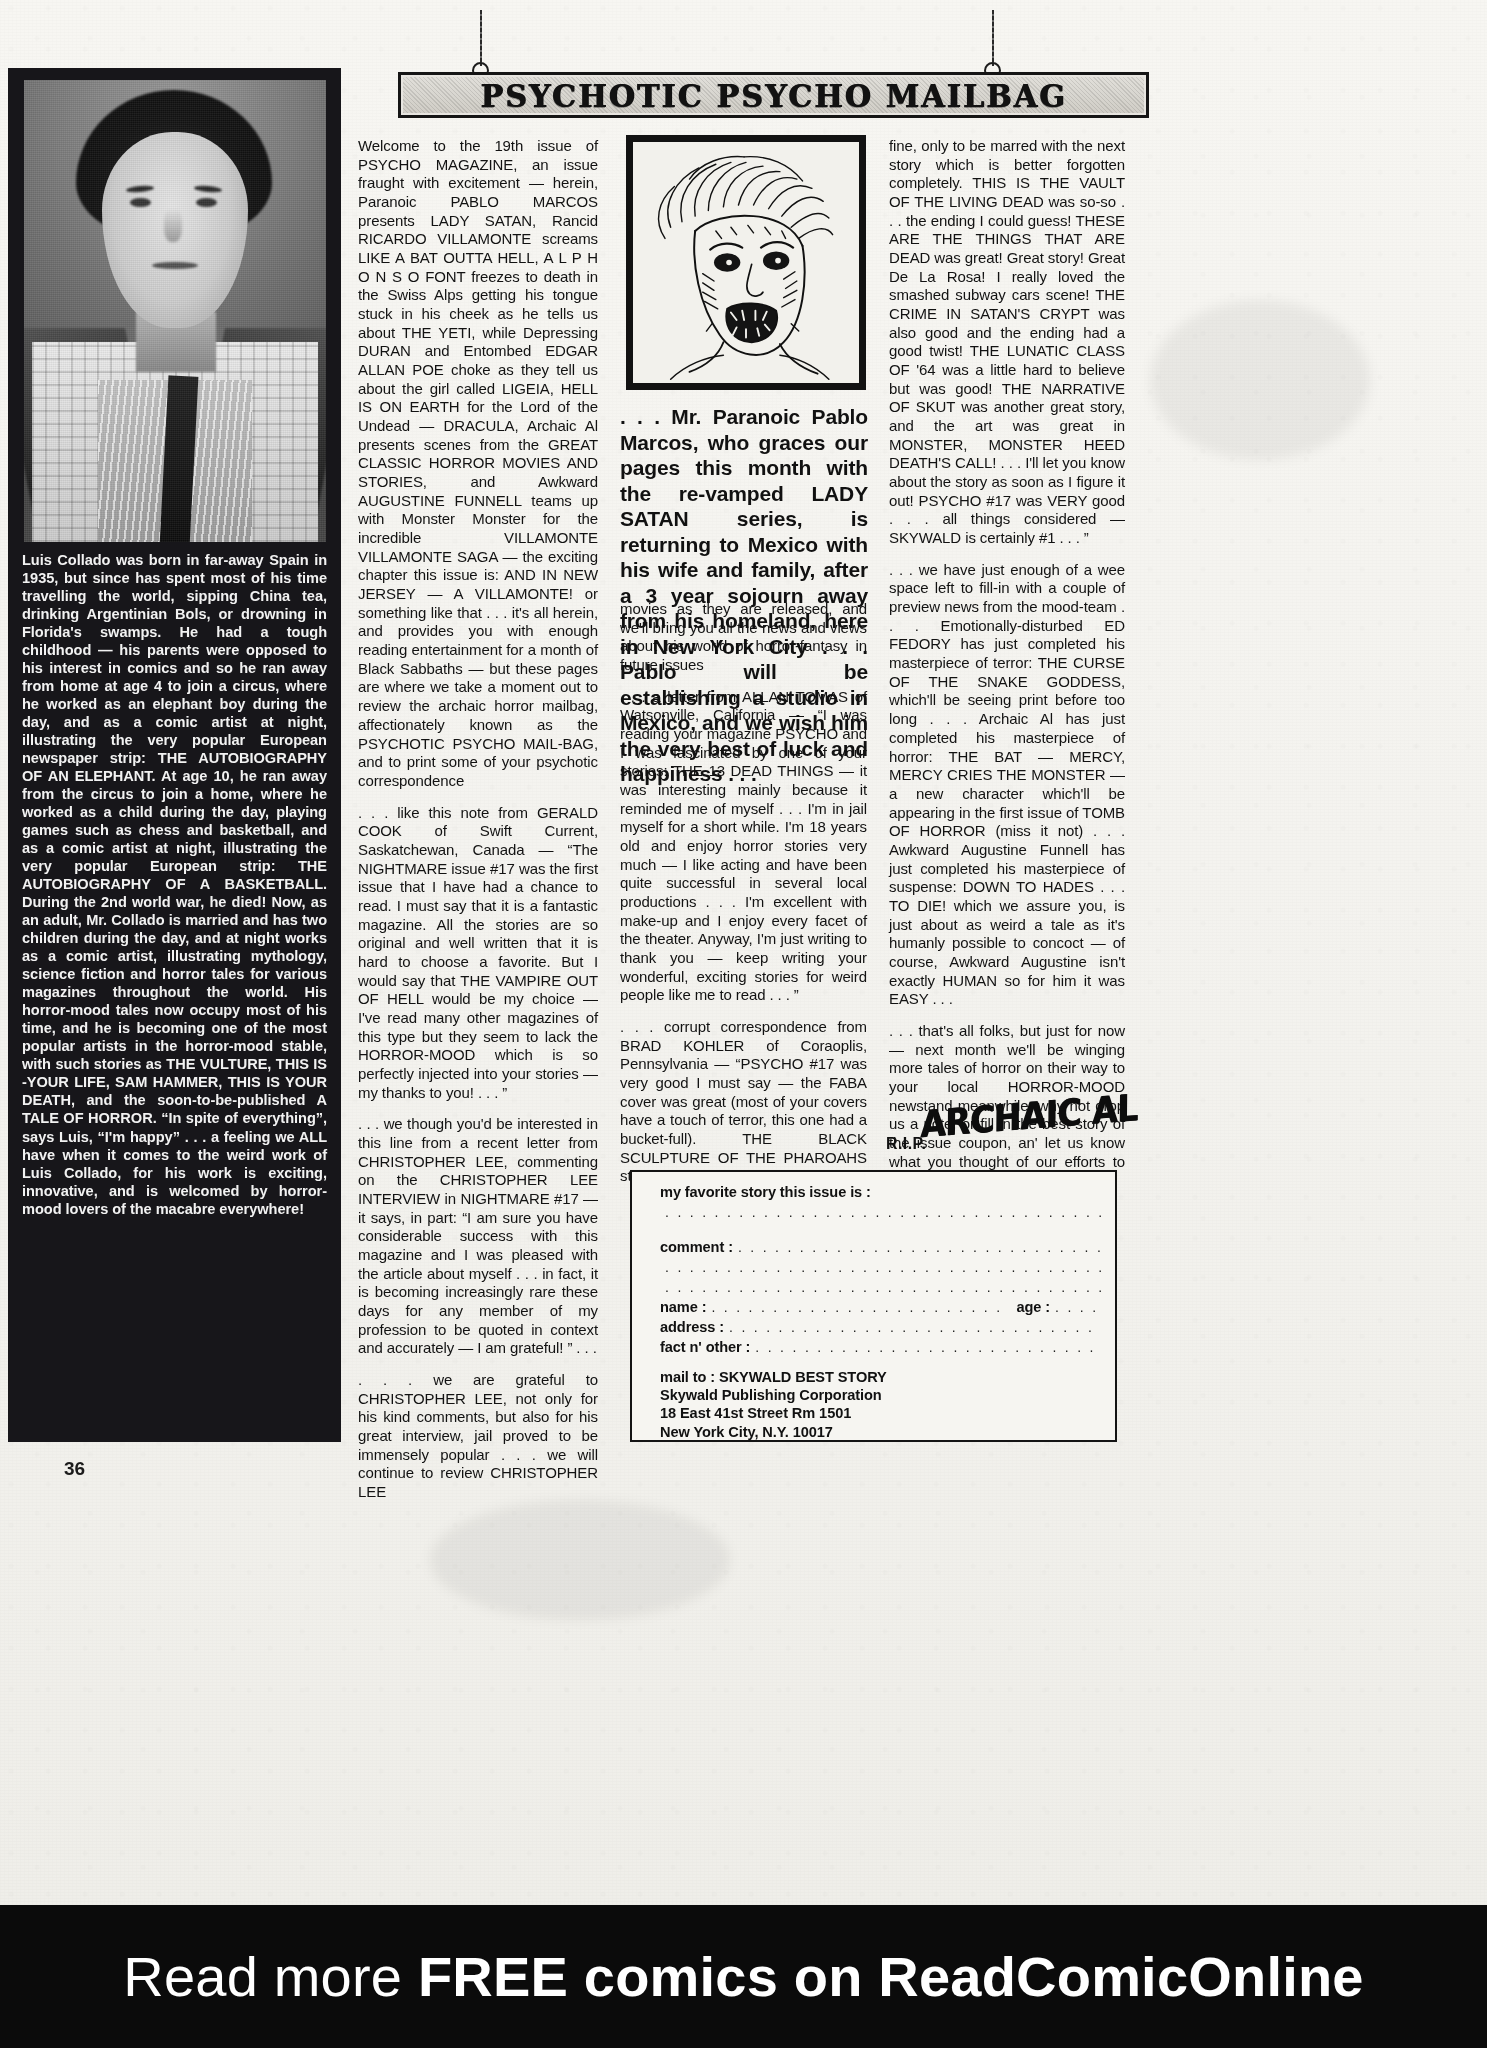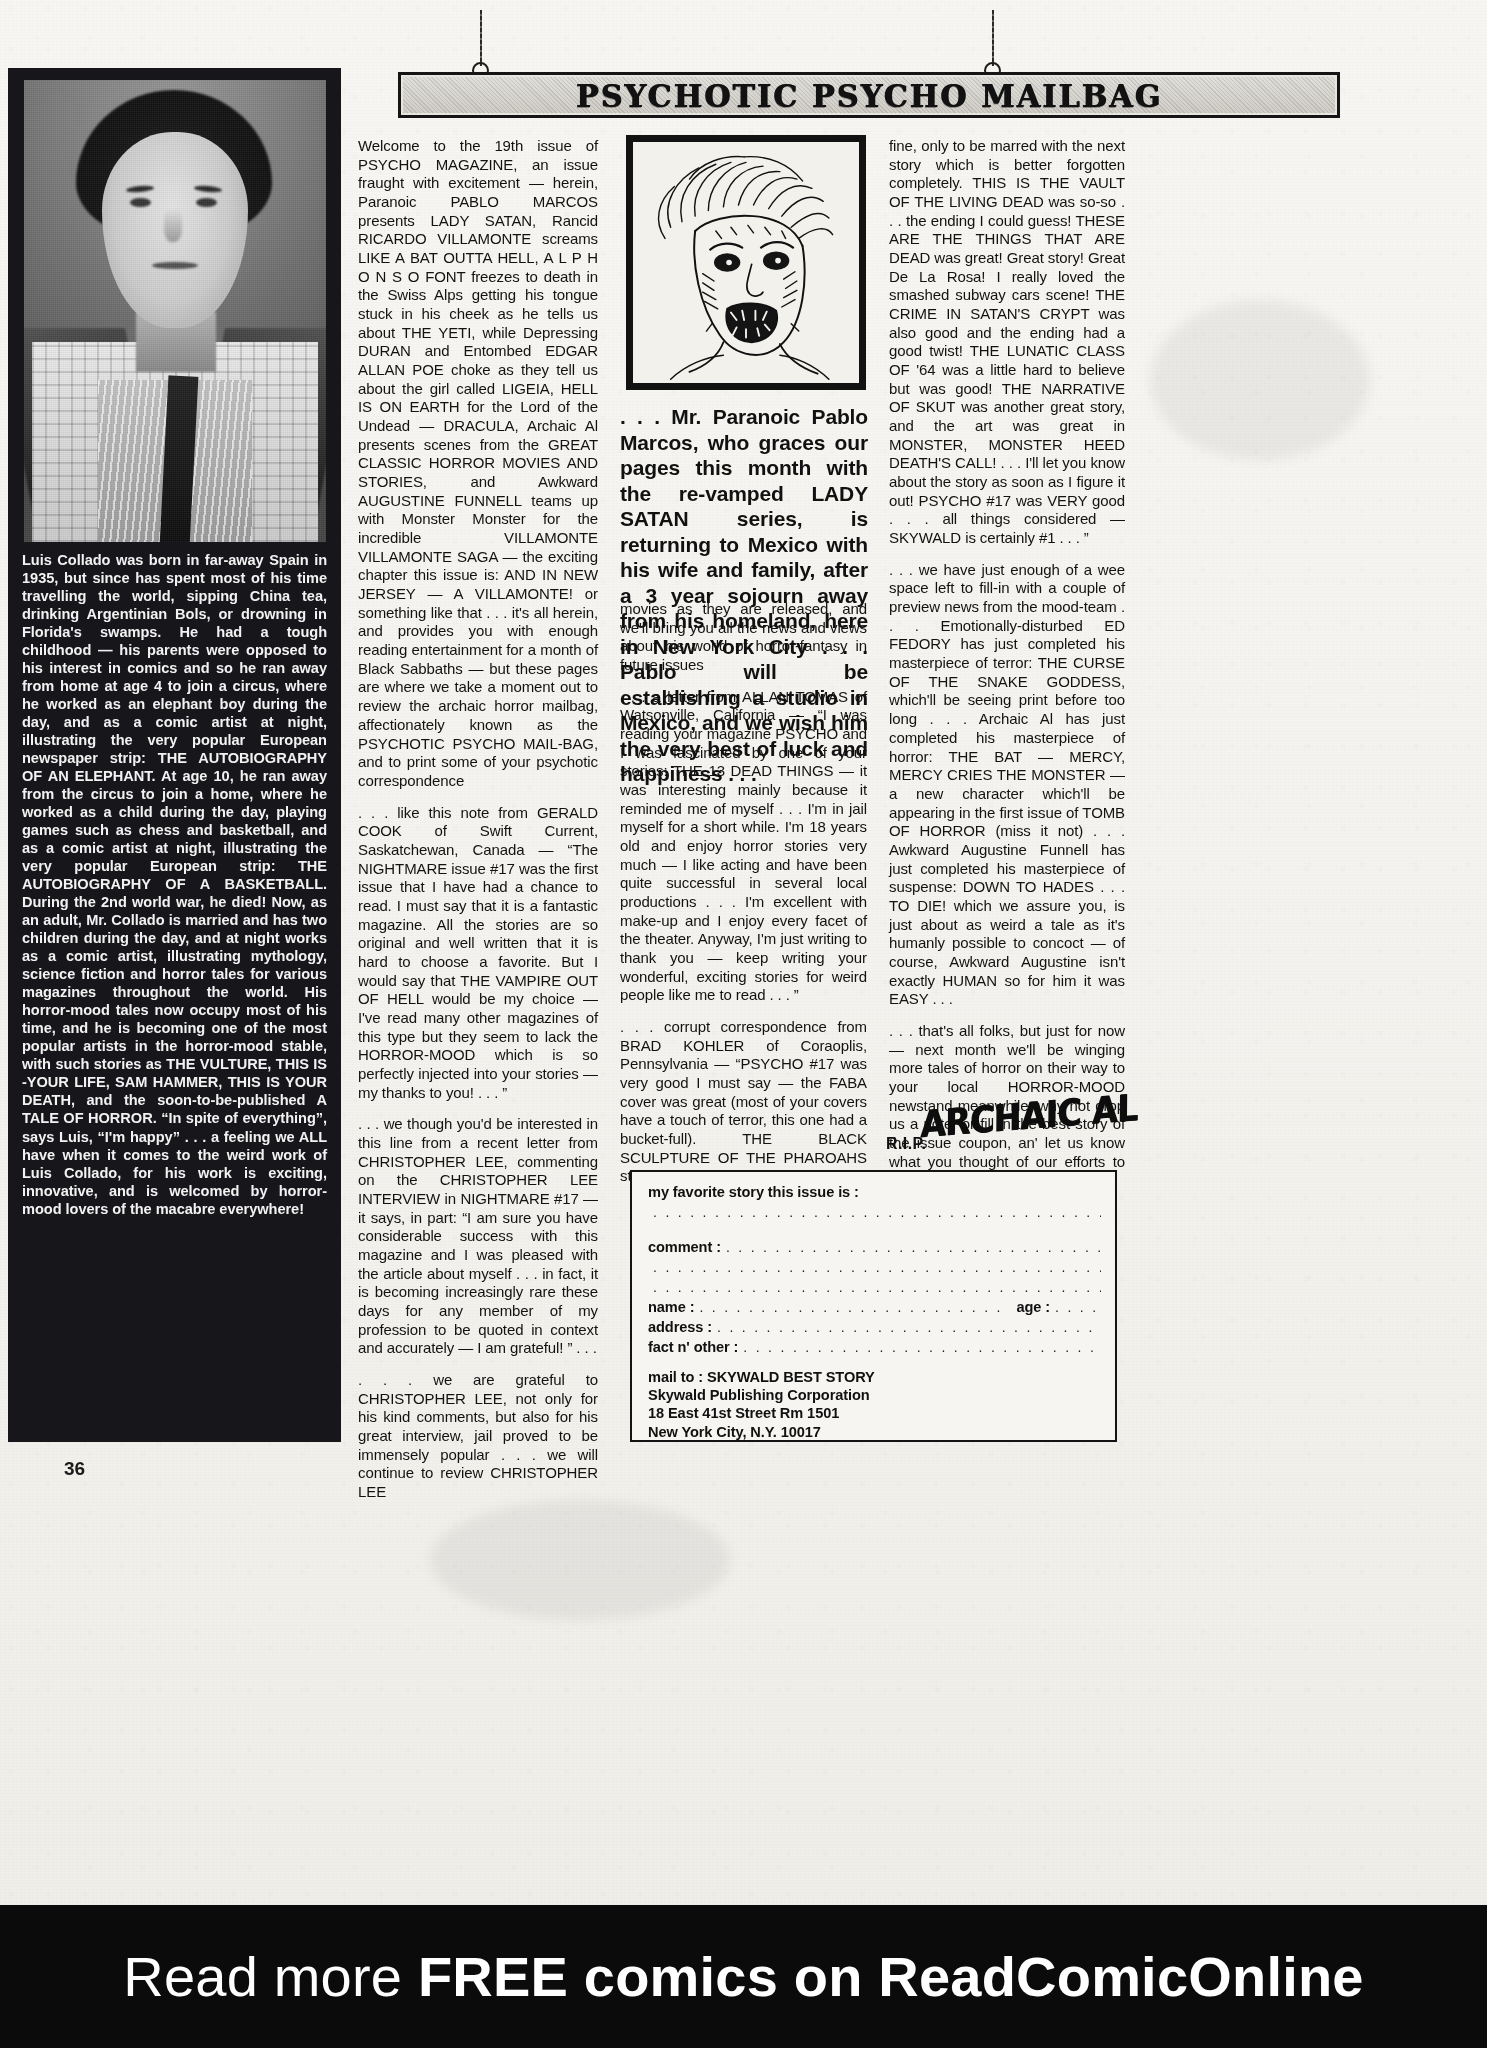--- a/index.html
+++ b/index.html
@@ -185,21 +185,21 @@
   .ring{
     position:absolute; top:52px; width:17px; height:17px;
     border: 2.4px solid #1c1c1c; border-radius:50%;
     background: transparent;
   }
   .ring.l{ left: 74px; }
   .ring.r{ left: 586px; }
   #banner{
     position:absolute;
     left: 0; top: 62px;
-    width: 942px; height: 46px;
+    width: 751px; height: 46px;
     border: 3px solid #151515;
     background:
       repeating-linear-gradient(45deg, rgba(0,0,0,.10) 0 1px, transparent 1px 3px),
       linear-gradient(180deg,#e2e0db,#cfccc5);
     box-shadow: inset 0 0 0 2px #e7e5e0;
     display:flex; align-items:center; justify-content:center;
   }
   #banner-title{
     font-family: "DejaVu Serif", "Liberation Serif", serif;
     font-weight: bold;
@@ -281,21 +281,21 @@
   }
 
   
   #coupon{
     position:absolute;
     left: 630px; top: 1170px;
     width: 487px; height: 272px;
     border: 2.5px solid #141414;
     background:#f6f5f1;
     z-index:5;
-    padding: 12px 14px 10px 16px;
+    padding: 12px 14px 10px 28px;
     font-size: 15px;
     color:#111;
   }
   #coupon .row{
     display:flex; align-items:baseline;
     margin-bottom: 4px;
     white-space: nowrap;
   }
   #coupon .lab{ font-weight:bold; font-size:14.6px; letter-spacing:-.1px; }
   #coupon .dots{

